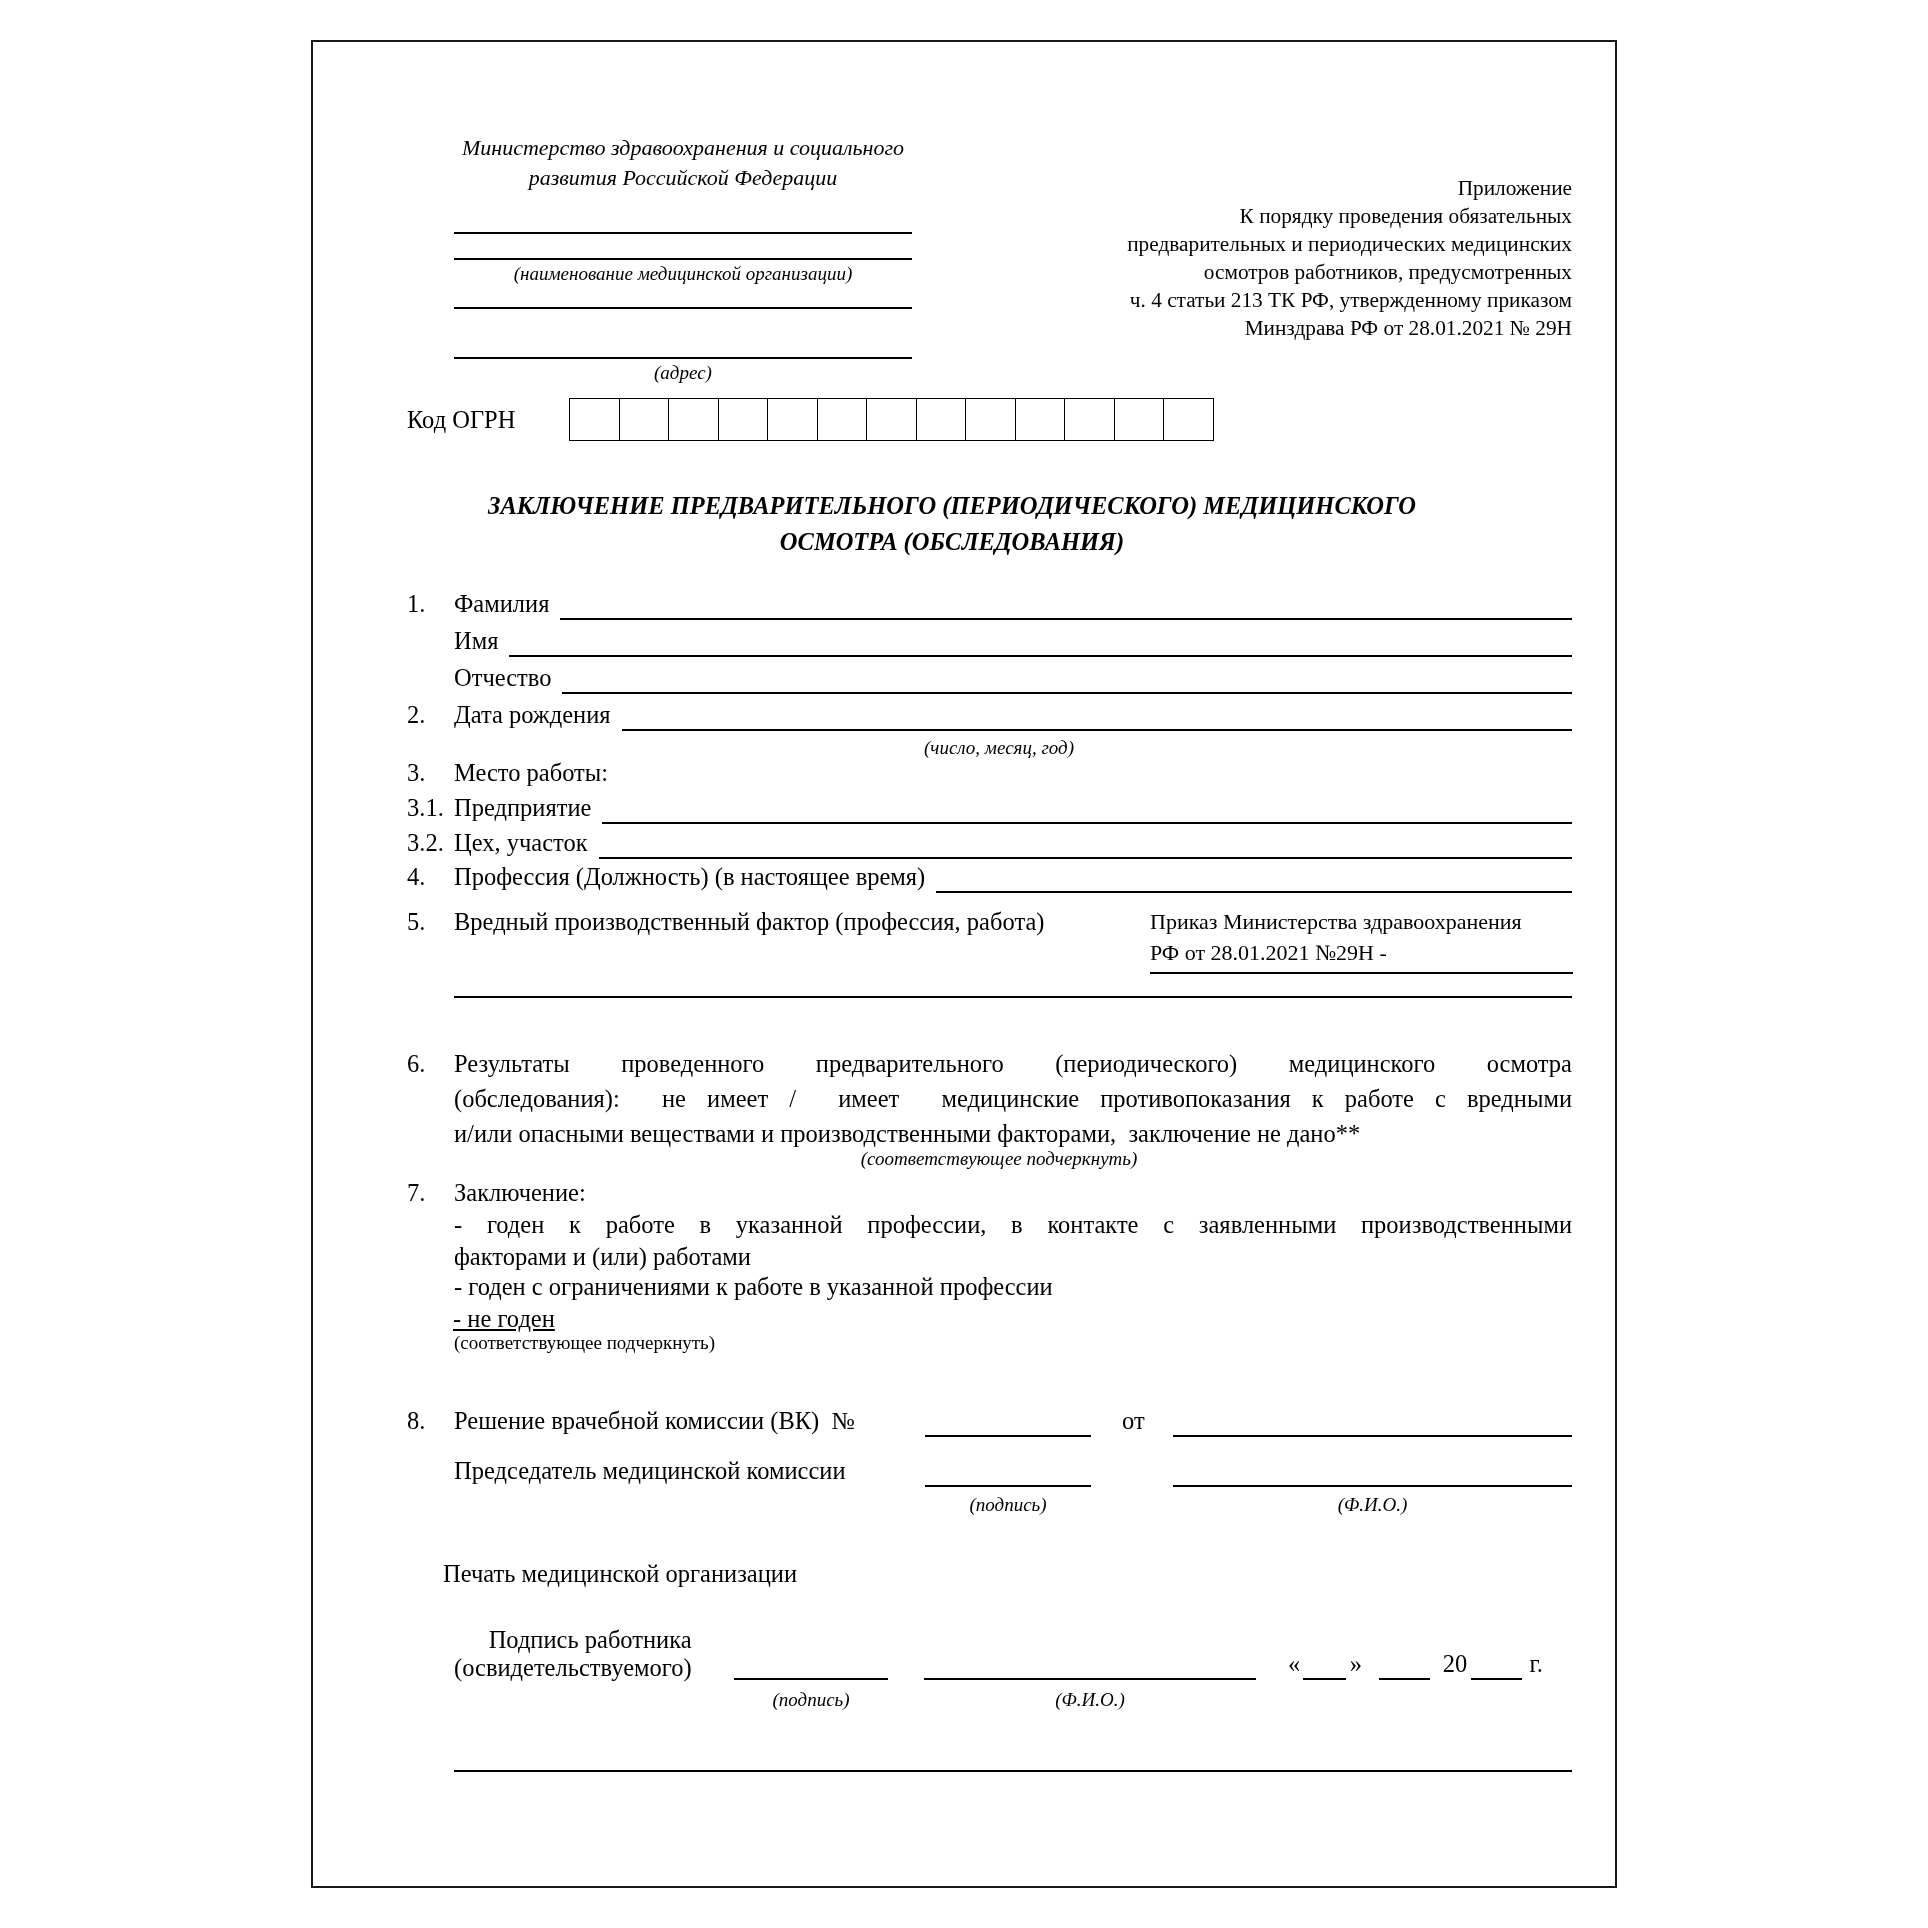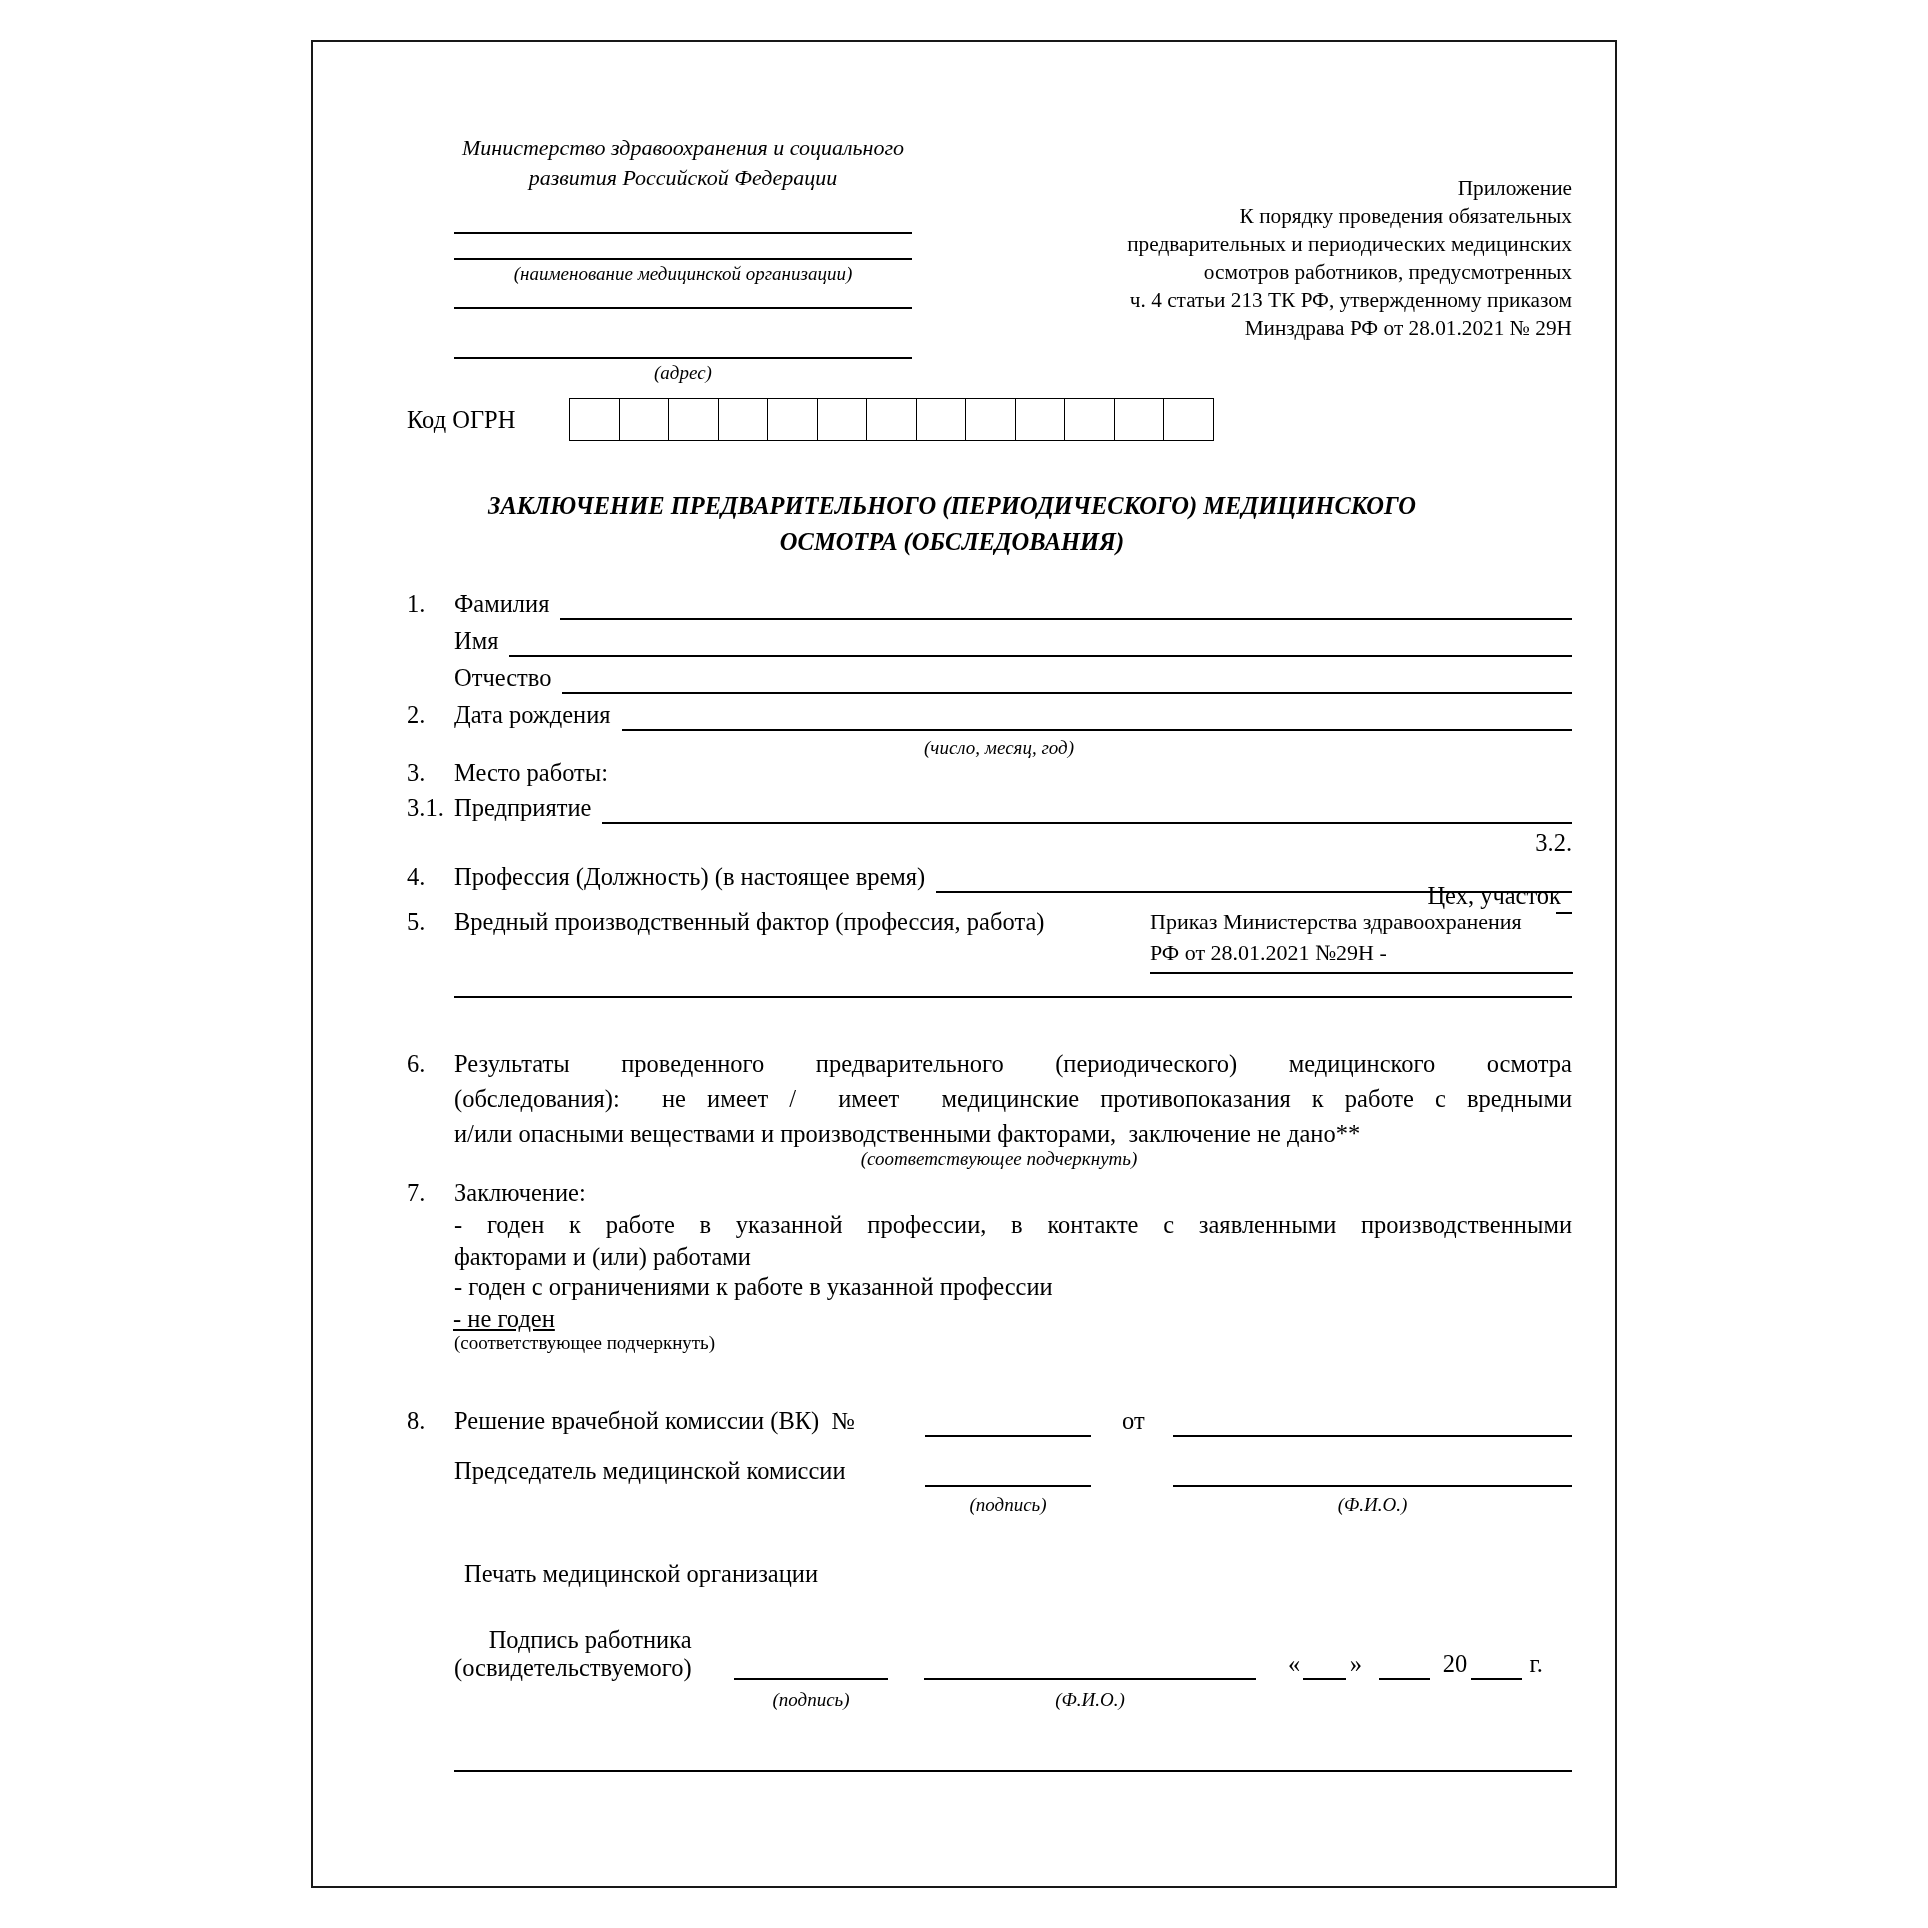--- a/index.html
+++ b/index.html
@@ -104,21 +104,21 @@
 
   <div class="row" style="left:94px;top:715px;width:1165px;">
     <span class="num">3.</span>
     <span class="lbl">Место работы:</span>
   </div>
   <div class="row" style="left:94px;top:750px;width:1165px;">
     <span class="num">3.1.</span>
     <span class="lbl">Предприятие</span>
     <span class="fill"></span>
   </div>
-  <div class="row" style="left:94px;top:785px;width:1165px;flex-direction:column;">
+  <div class="row" style="left:94px;top:785px;width:1165px;">
     <span class="num">3.2.</span>
     <span class="lbl">Цех, участок</span>
     <span class="fill"></span>
   </div>
 
   <div class="row" style="left:94px;top:819px;width:1165px;">
     <span class="num">4.</span>
     <span class="lbl">Профессия (Должность) (в настоящее время)</span>
     <span class="fill"></span>
   </div>
@@ -164,21 +164,21 @@
   <div class="relrow" style="left:94px;top:1413px;width:1165px;">
     <span style="left:47px;">Председатель медицинской комиссии</span>
     <div class="line" style="left:518px;bottom:0;width:166px;"></div>
     <div class="line" style="left:766px;bottom:0;width:399px;"></div>
   </div>
   <div class="abs" style="left:94px;top:1451px;width:1165px;height:24px;">
     <div class="abs cap center" style="left:518px;width:166px;">(подпись)</div>
     <div class="abs cap center" style="left:766px;width:399px;">(Ф.И.О.)</div>
   </div>
 
-  <div class="abs main" style="left:151px;top:1516px;">Печать медицинской организации</div>
+  <div class="abs main" style="left:130px;top:1516px;">Печать медицинской организации</div>
 
   <div class="abs" style="left:141px;top:1584px;font-size:24.5px;line-height:28.4px;text-align:right;">
     <div>Подпись работника</div>
     <div>(освидетельствуемого)</div>
   </div>
   <div class="relrow" style="left:141px;top:1606px;width:1118px;">
     <div class="line" style="left:280px;bottom:0;width:154px;"></div>
     <div class="line" style="left:470px;bottom:0;width:332px;"></div>
     <div class="dgroup" style="left:834px;bottom:0;">
       <span>«</span>

